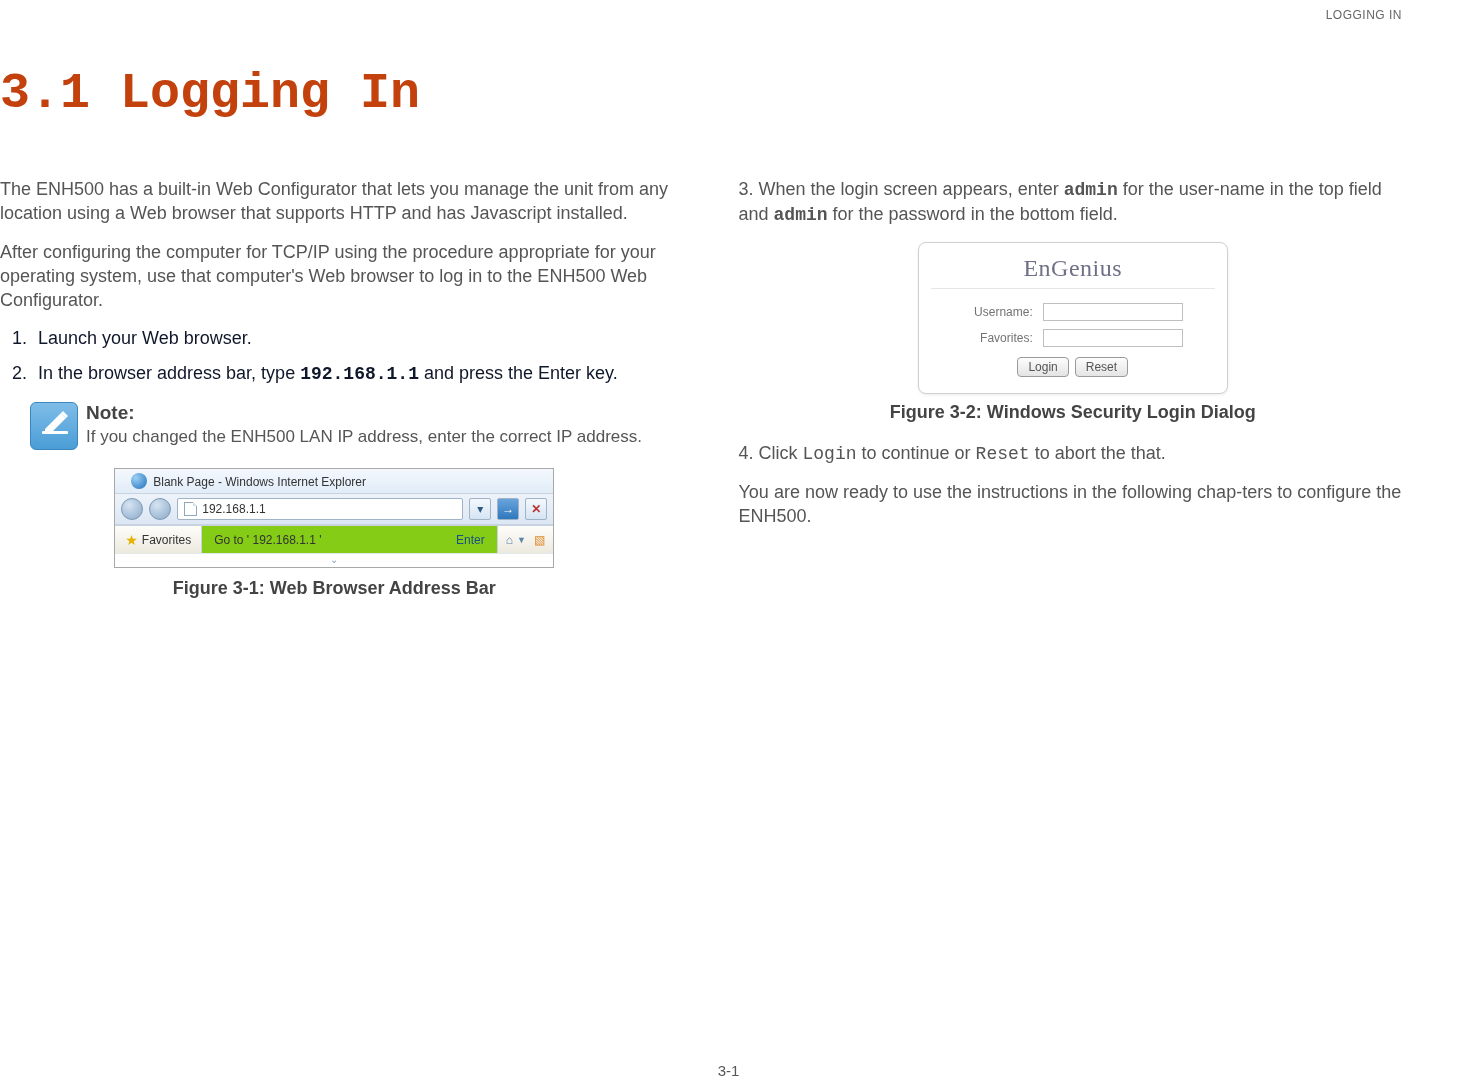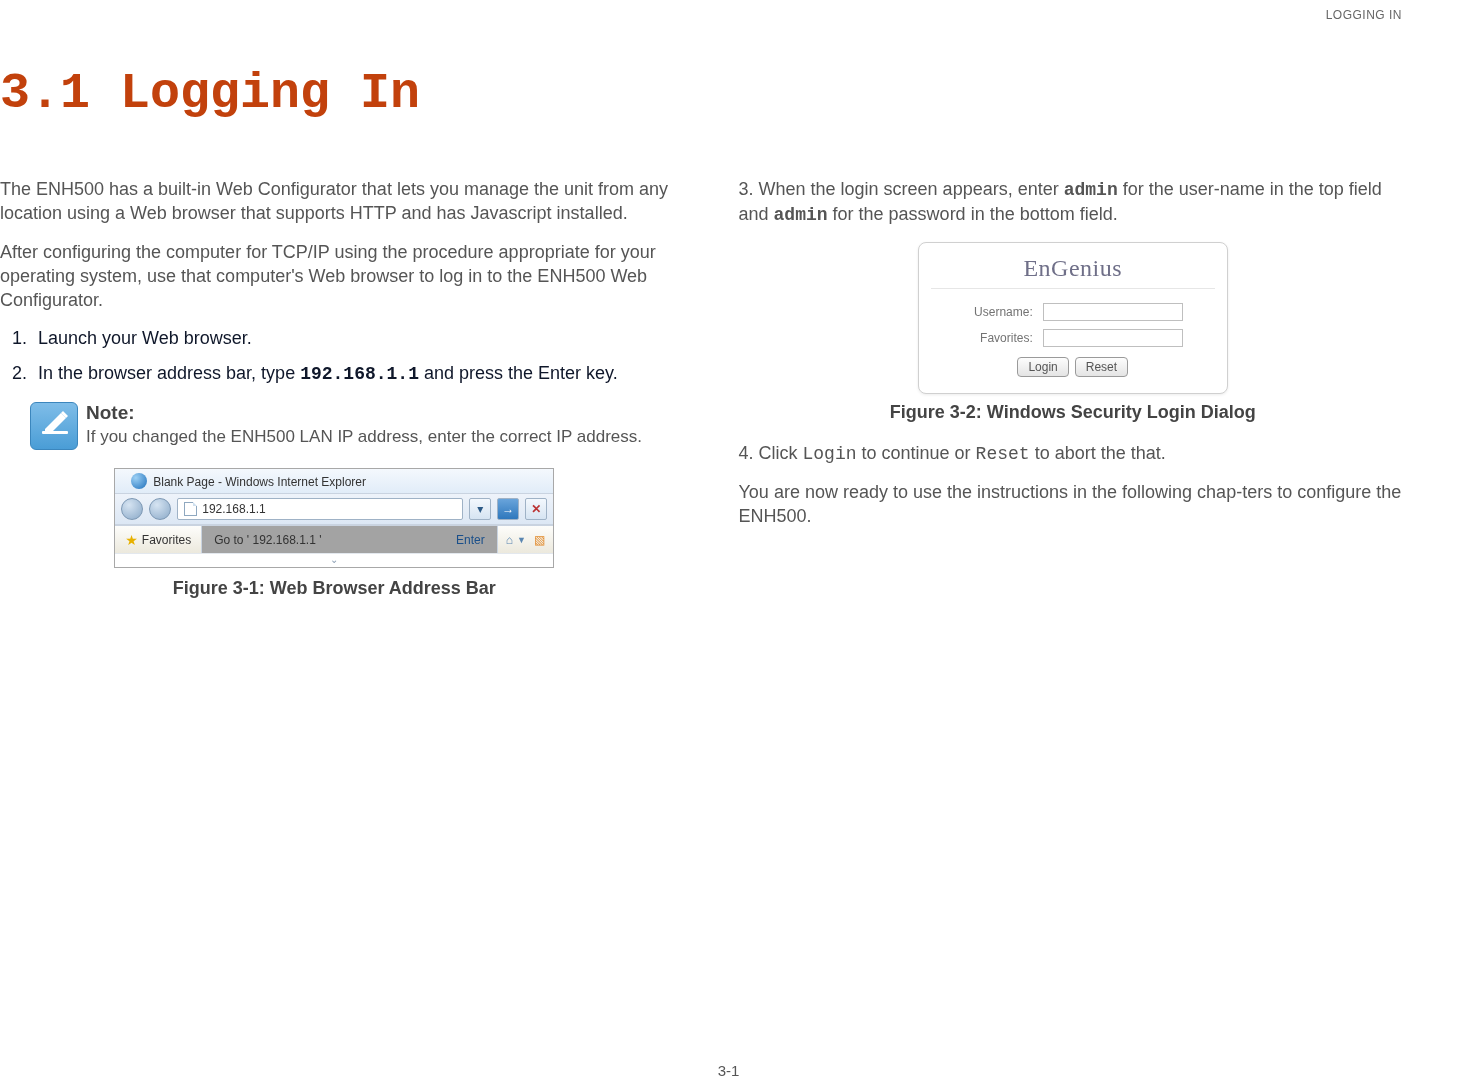--- a/index.html
+++ b/index.html
@@ -162,21 +162,21 @@
     border-right:1px solid #c9d3e0;
     height:100%;
     background: linear-gradient(#fdfdfb,#ece9dd);
   }
   .fb-suggest .fav .star { color:#e7b100; font-size:14px; }
   .fb-suggest .gotobox {
     flex:1;
     display:flex; align-items:center; justify-content:space-between;
     padding: 0 12px;
     height:100%;
-    background:#a3a3a3;
+    background:#84cc16;
   }
   .fb-suggest .enter {
     color:#1a4f8a;
   }
   .fb-suggest .right-ctl {
     display:flex; align-items:center; gap:4px;
     padding:0 8px;
     height:100%;
     border-left:1px solid #c9d3e0;
     background: linear-gradient(#fdfdfb,#ece9dd);

